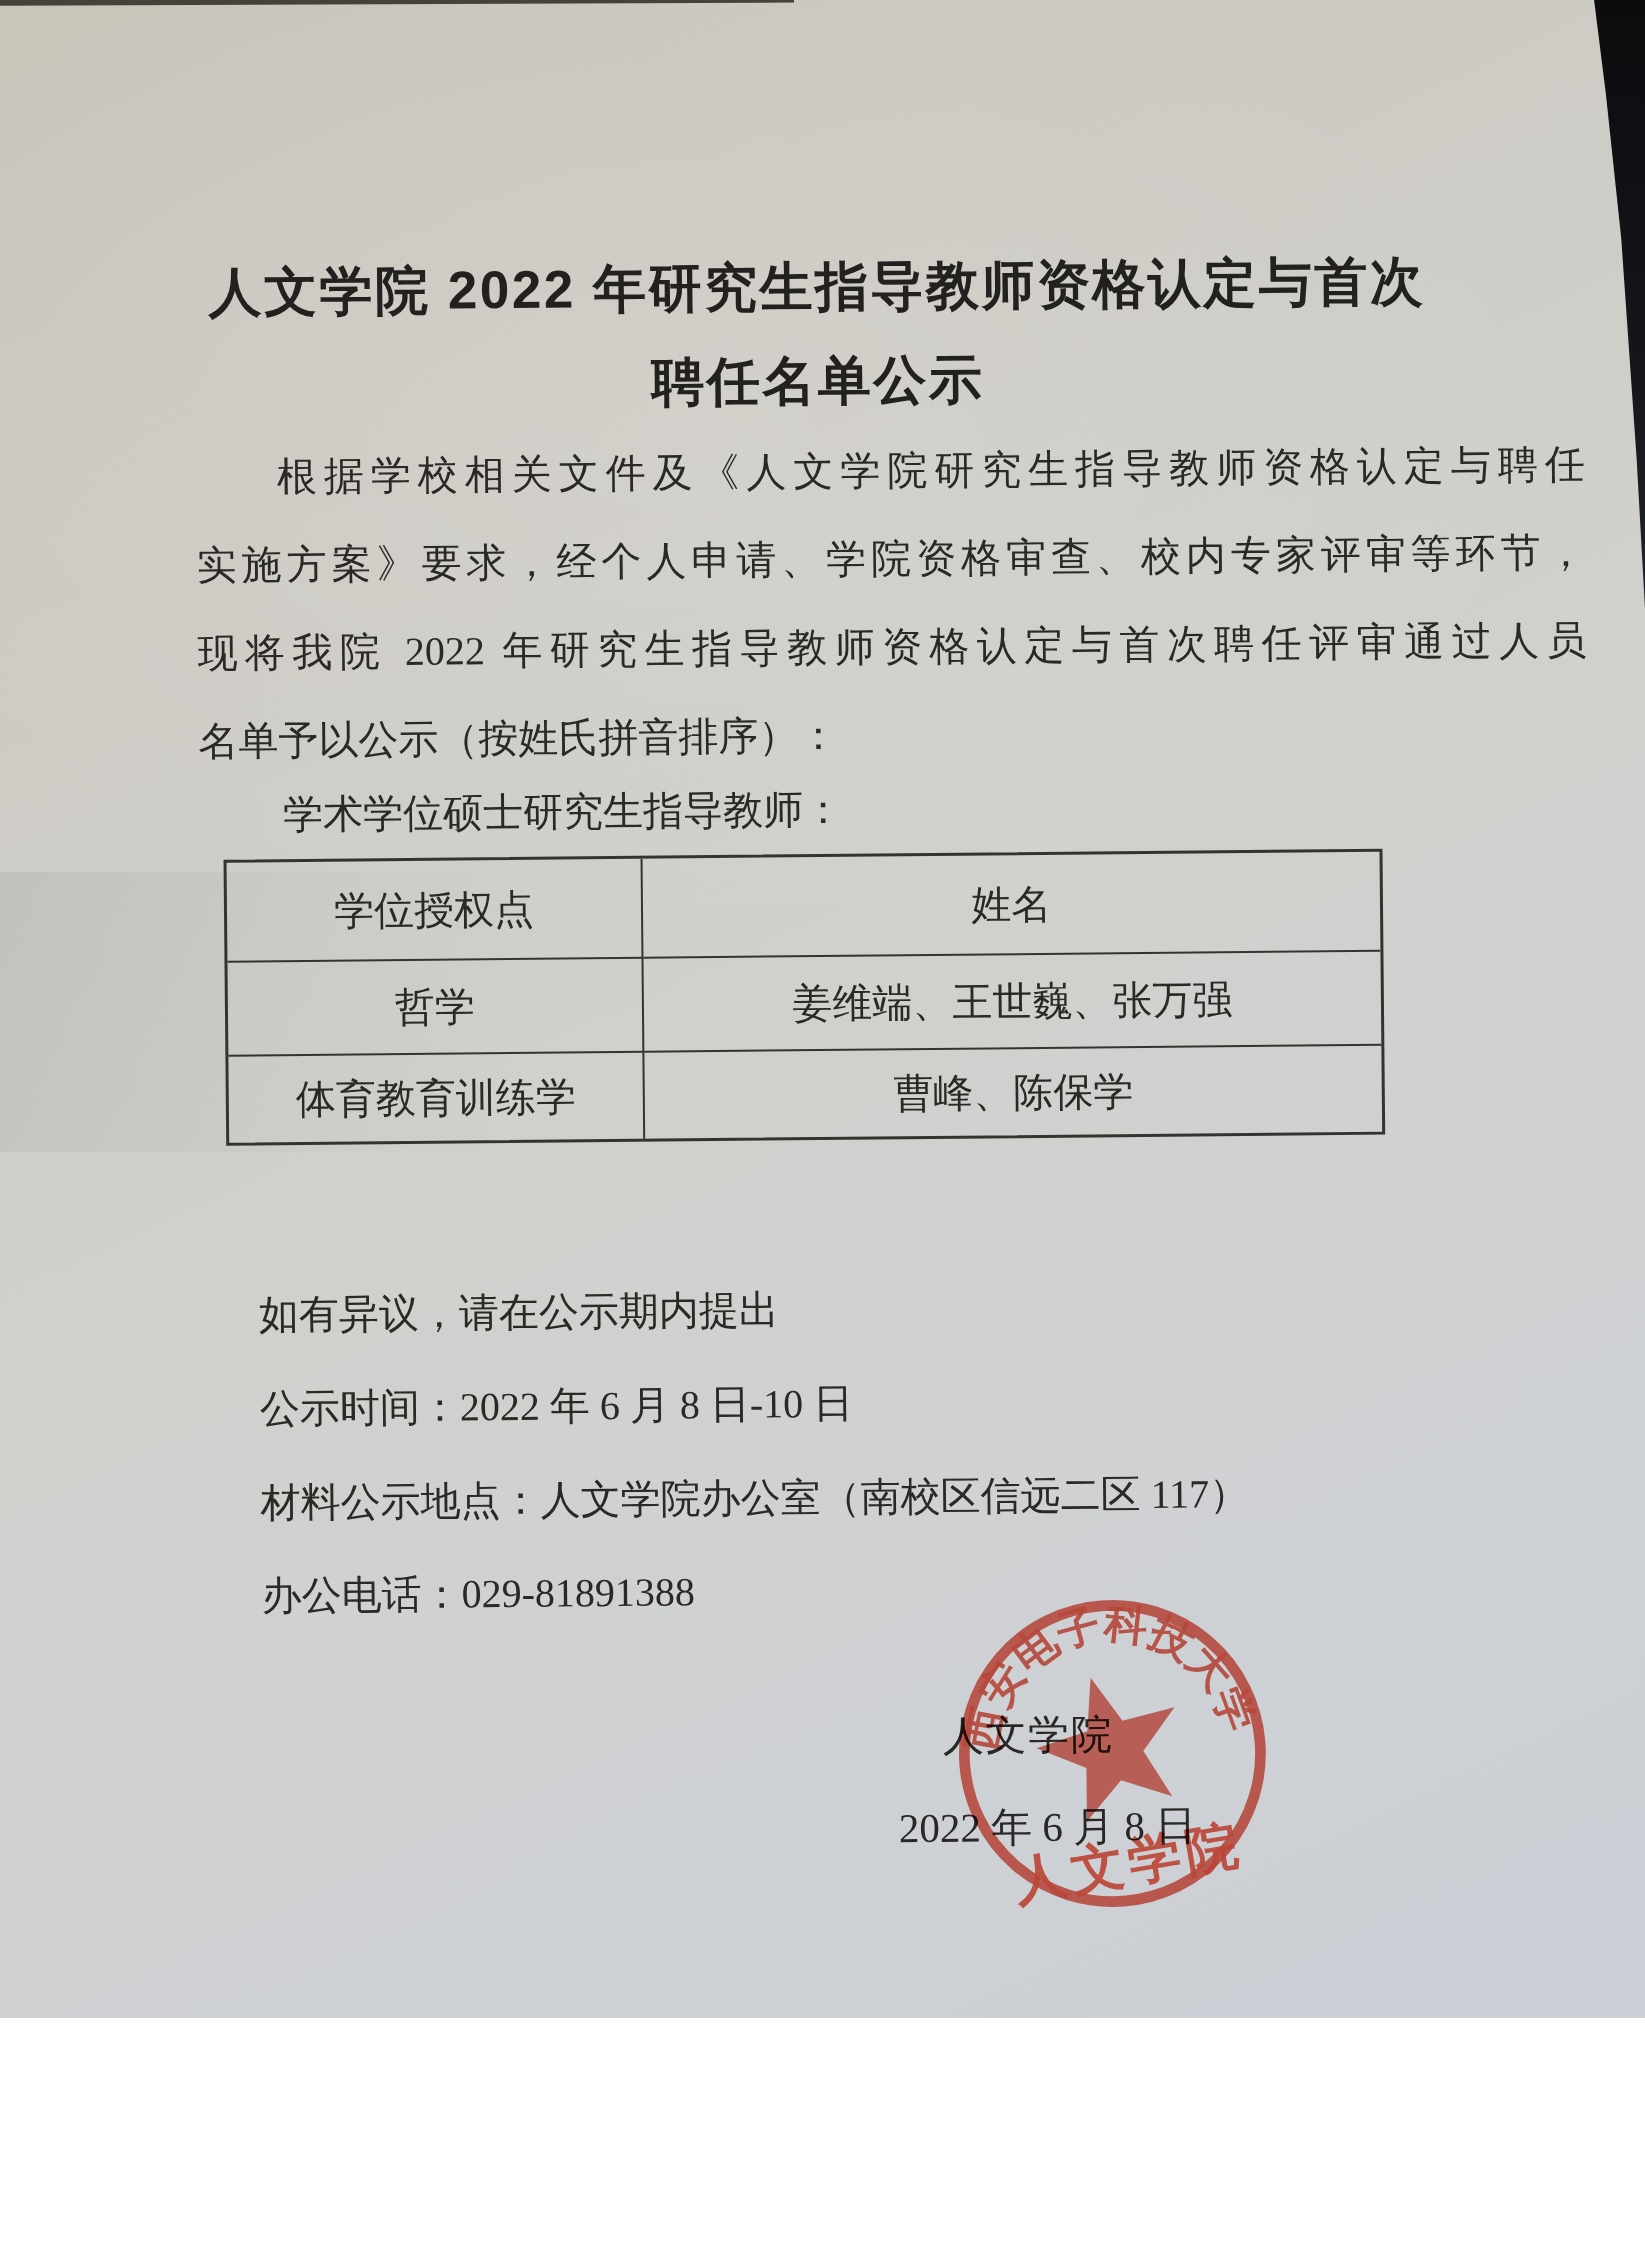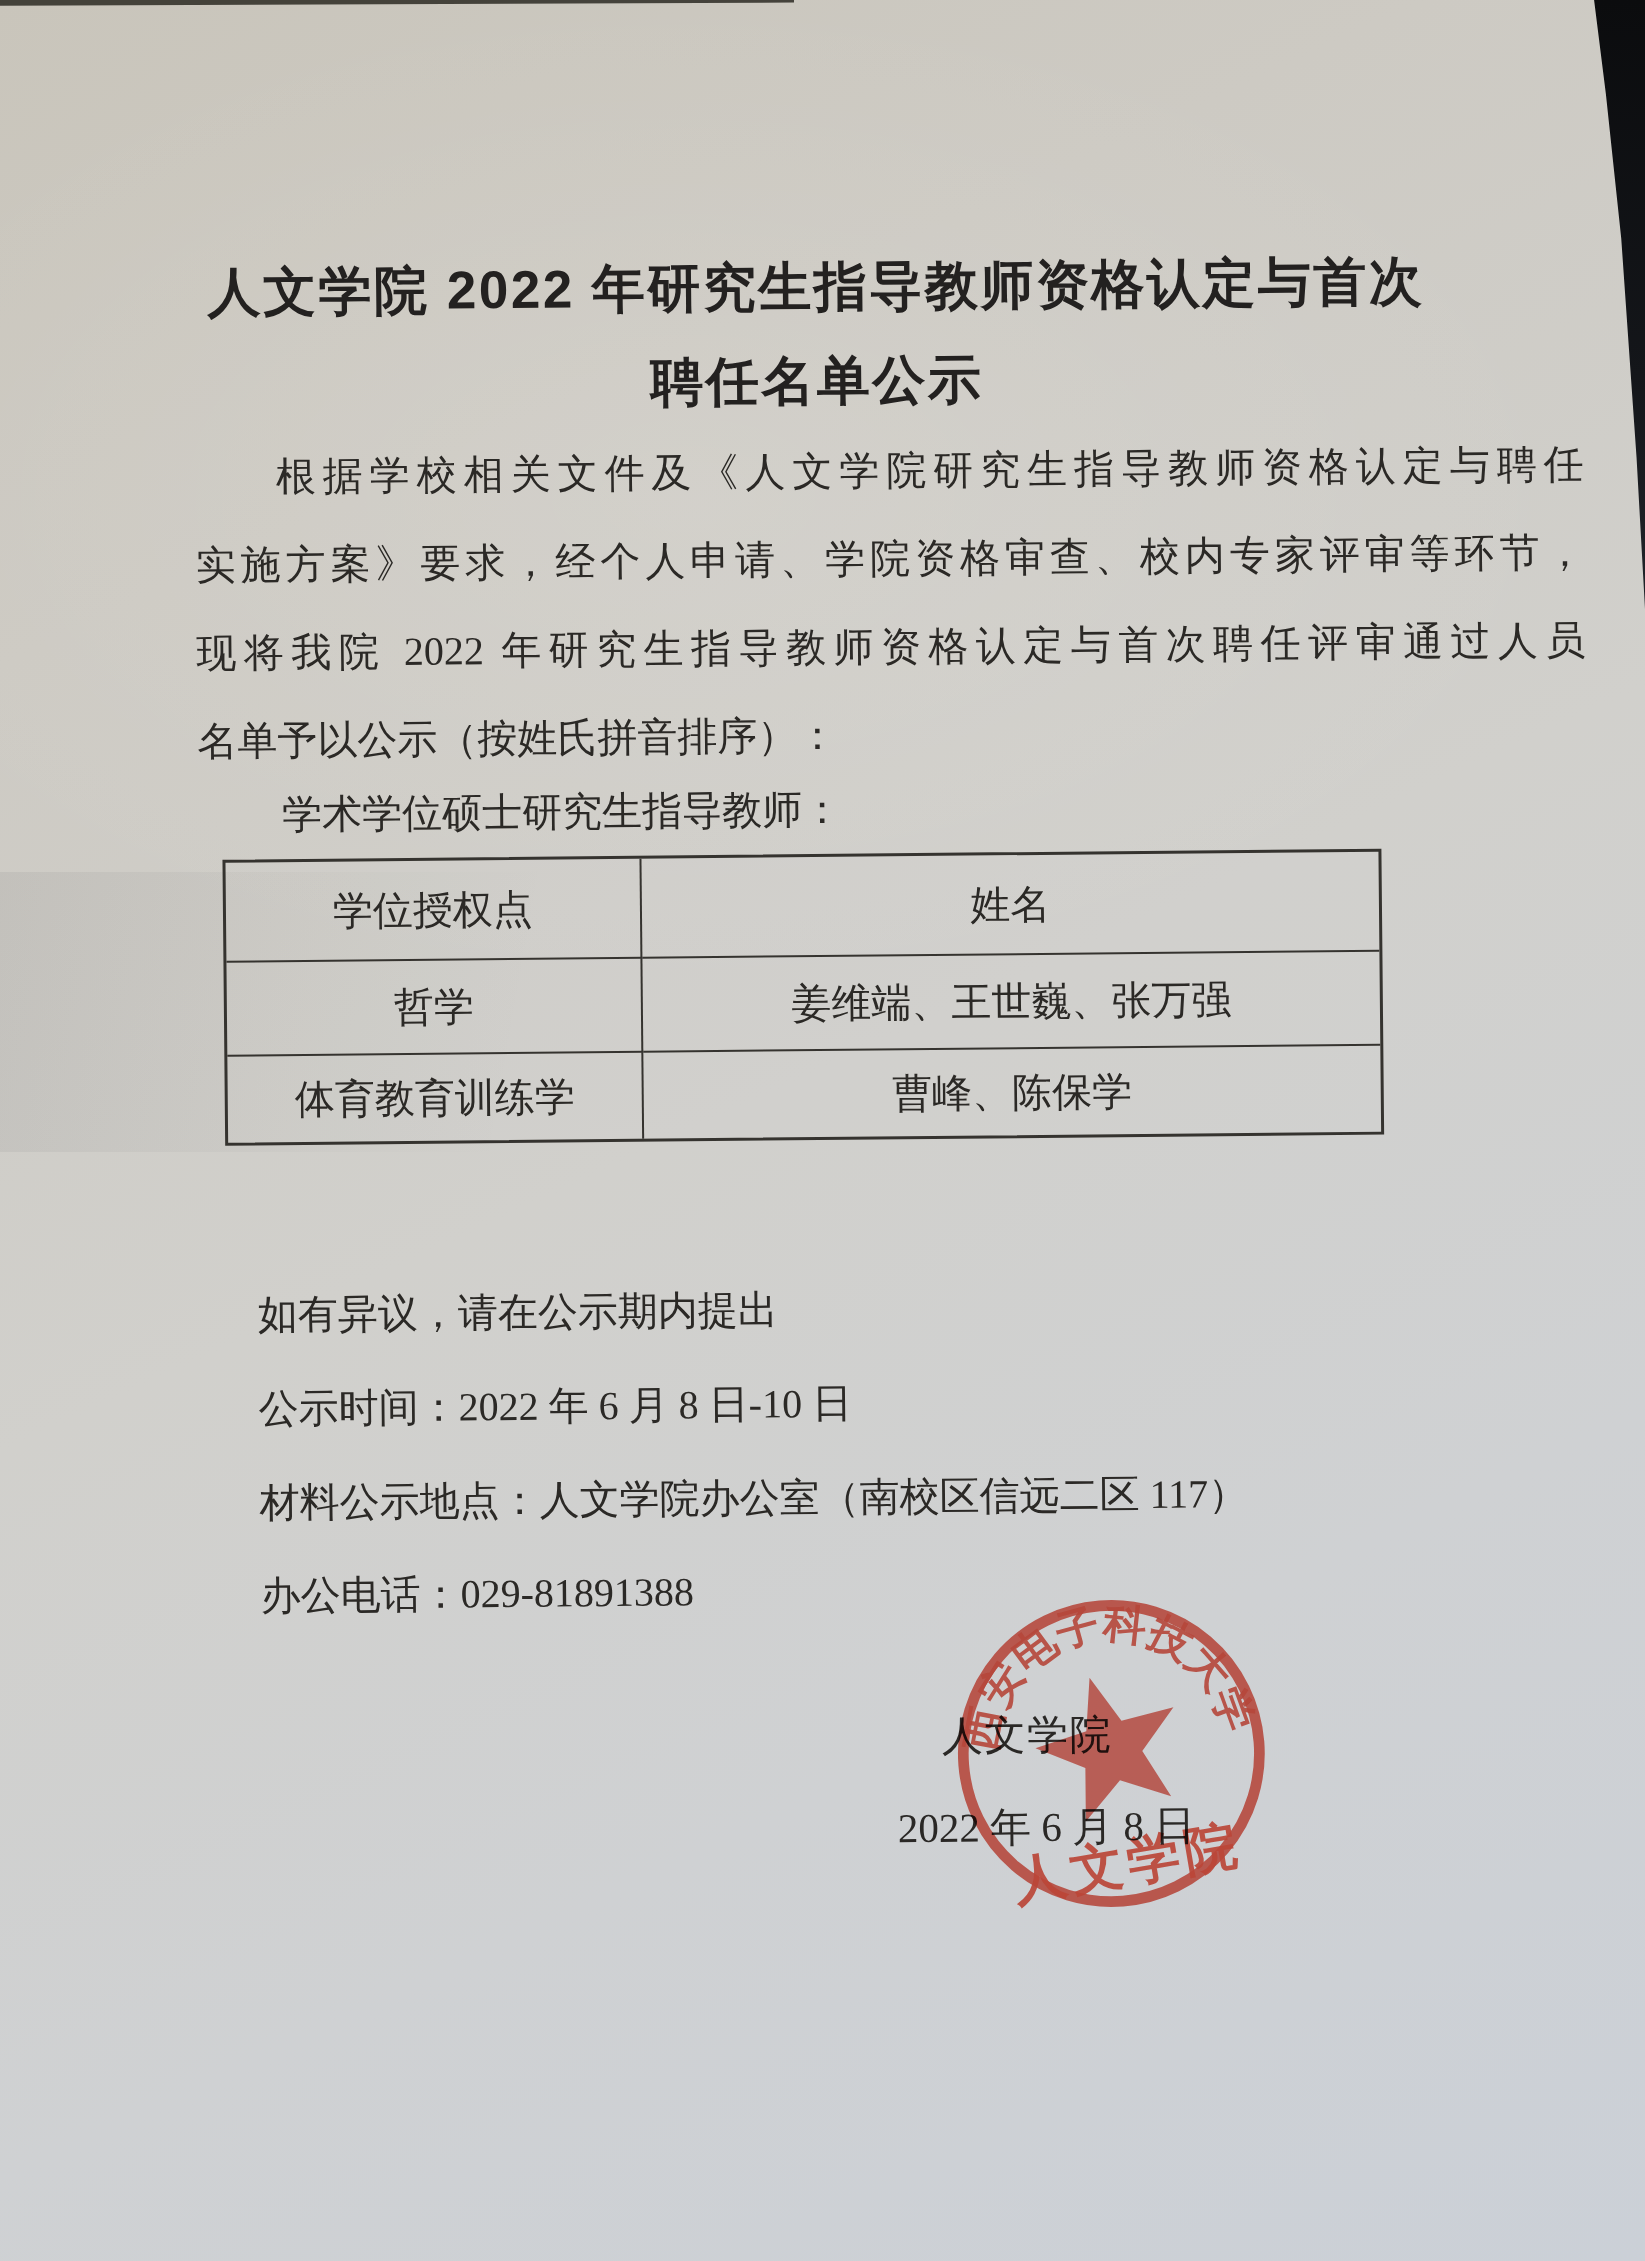--- a/index.html
+++ b/index.html
@@ -1,18 +1,18 @@
 <!DOCTYPE html>
 <html style="font-size:13px"><head>
 <meta charset="utf-8">
 <style>
   html,body{margin:0;padding:0;}
   .page{
     position:relative;
-    width:1646px;height:2261px;
+    width:1646px;height:2018px;
     overflow:hidden;
     background:
       radial-gradient(ellipse 1317px 741px at 42% 22%, rgba(255,255,255,0.10), rgba(255,255,255,0) 70%),
       linear-gradient(155deg, #c9c5bb 0%, #cdcac3 22%, #d1d0cc 48%, #cfd1d3 72%, #cbd0d7 100%);
     font-family:"Liberation Serif", serif;
     color:#2b2926;
   }
   
   .photo-edge-top{
     position:absolute;left:0;top:0;width:794px;height:5.8px;

